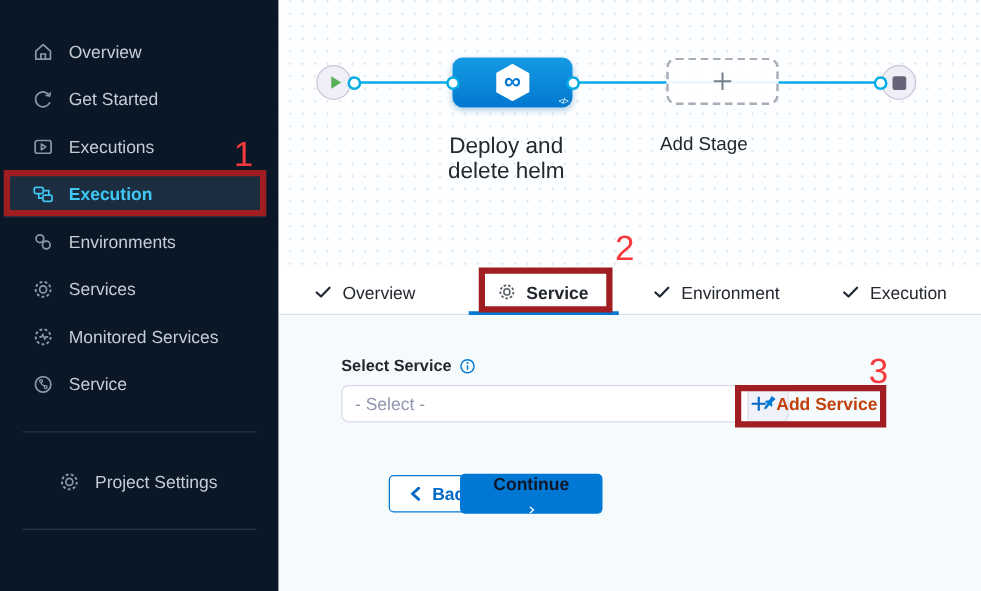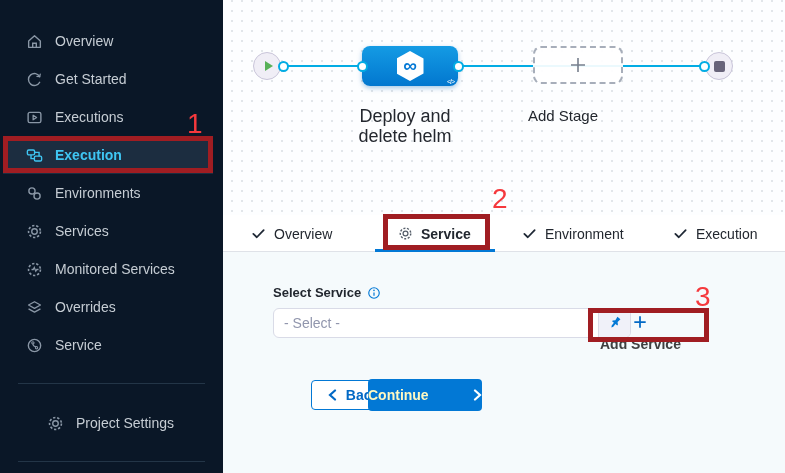--- a/index.html
+++ b/index.html
@@ -39,23 +39,23 @@
   .tabbar { height:37px; background:#fff; border-bottom:1px solid #dfe2e8; position:relative; flex-shrink:0; }
   .tab { position:absolute; top:0; height:37px; display:flex; align-items:center; gap:8px; font-size:14px; color:#22272f; cursor:pointer; }
   .tab.active { font-weight:bold; }
   .tab-underline { position:absolute; left:152px; bottom:-1px; width:120px; height:3px; background:#0278d5; }
 
   .content { flex:1; background:#f5fafc; position:relative; }
   .form-label-row { position:absolute; left:50px; top:33px; display:flex; align-items:center; gap:6px; font-size:13px; font-weight:bold; color:#22272f; }
   .select-wrap { position:absolute; left:50px; top:56px; width:358px; height:30px; display:flex; border:1px solid #d9dbe7; border-radius:6px; background:#fff; overflow:hidden; }
   .select-text { flex:1; display:flex; align-items:center; padding-left:10px; color:#9196ad; font-size:14px; }
   .pin-box { width:32px; background:#f0f1f9; border-left:1px solid #d9dbe7; display:flex; align-items:center; justify-content:center; }
-  .add-service { position:absolute; left:377px; top:63px; display:flex; align-items:center; gap:7px; color:#404040; font-weight:bold; font-size:14px; cursor:pointer;flex-direction:column; }
+  .add-service { position:absolute; left:377px; top:63px; display:flex; align-items:center; gap:7px; color:#c2410c; font-weight:bold; font-size:14px; cursor:pointer; }
   .back-btn { position:absolute; left:49px; top:128px; width:85px; height:30px; border:1.5px solid #0278d5; border-radius:4px; background:#fff; color:#0269c5; font-weight:bold; font-size:14px; display:flex; align-items:center; justify-content:center; gap:9px;margin-left:39px; }
-  .continue-btn { position:absolute; left:145px; top:127px; width:114px; height:32px; border-radius:4px; background:#0278d5; color:#fef9c3; font-weight:bold; font-size:14px; display:flex; align-items:center; justify-content:space-between; gap:10px; }
+  .continue-btn { position:absolute; left:145px; top:127px; width:114px; height:32px; border-radius:4px; background:#0278d5; color:#0f172a; font-weight:bold; font-size:14px; display:flex; align-items:center; justify-content:space-between; gap:10px;flex-direction:column; }
 
   
   .ann-box { position:absolute; border:5px solid #a01d22; z-index:50; pointer-events:none; }
   .ann-num { position:absolute; color:#f5393d; font-size:28px; z-index:51; pointer-events:none; }
 </style>
 </head>
 <body>
 
 <div class="app">
   <div class="sidebar">
@@ -116,29 +116,20 @@
           <span>Services</span>
         </div>
         <div class="side-item">
           <span class="ic" style="color: rgb(138, 151, 166);">
             <svg width="17" height="17" viewBox="0 0 16 16">
               <circle cx="8" cy="8" r="5.6" fill="none" stroke="currentColor" stroke-width="1.5" stroke-dasharray="2.2 1.7"></circle>
               <path d="M5.2 8 h1.6 l1-1.8 1.4 3.4 1-1.6 h1.6" fill="none" stroke="currentColor" stroke-width="1.2"></path>
             </svg>
           </span>
           <span>Monitored Services</span>
-        </div>
-        <div class="side-item">
-          <span class="ic" style="color: rgb(138, 151, 166);">
-            <svg width="17" height="17" viewBox="0 0 16 16">
-              <path d="M8 2.6 L13.6 5.7 8 8.8 2.4 5.7 Z" fill="none" stroke="currentColor" stroke-width="1.2" stroke-linejoin="round"></path>
-              <path d="M13.6 9.3 L8 12.4 2.4 9.3" fill="none" stroke="currentColor" stroke-width="1.2" stroke-linejoin="round"></path>
-            </svg>
-          </span>
-          <span>Overrides</span>
         </div>
         <div class="side-item">
           <span class="ic" style="color: rgb(138, 151, 166);">
             <svg width="17" height="17" viewBox="0 0 16 16">
               <circle cx="8" cy="8" r="5.8" fill="none" stroke="currentColor" stroke-width="1.3"></circle>
               <circle cx="6.5" cy="5.5" r="1.1" fill="none" stroke="currentColor" stroke-width="1"></circle>
               <path d="M6.5 6.6 c0 2.3 1.7 2.4 3.2 2.5" fill="none" stroke="currentColor" stroke-width="1"></path>
               <circle cx="9.9" cy="10.1" r="1.1" fill="none" stroke="currentColor" stroke-width="1"></circle>
             </svg>
           </span>

